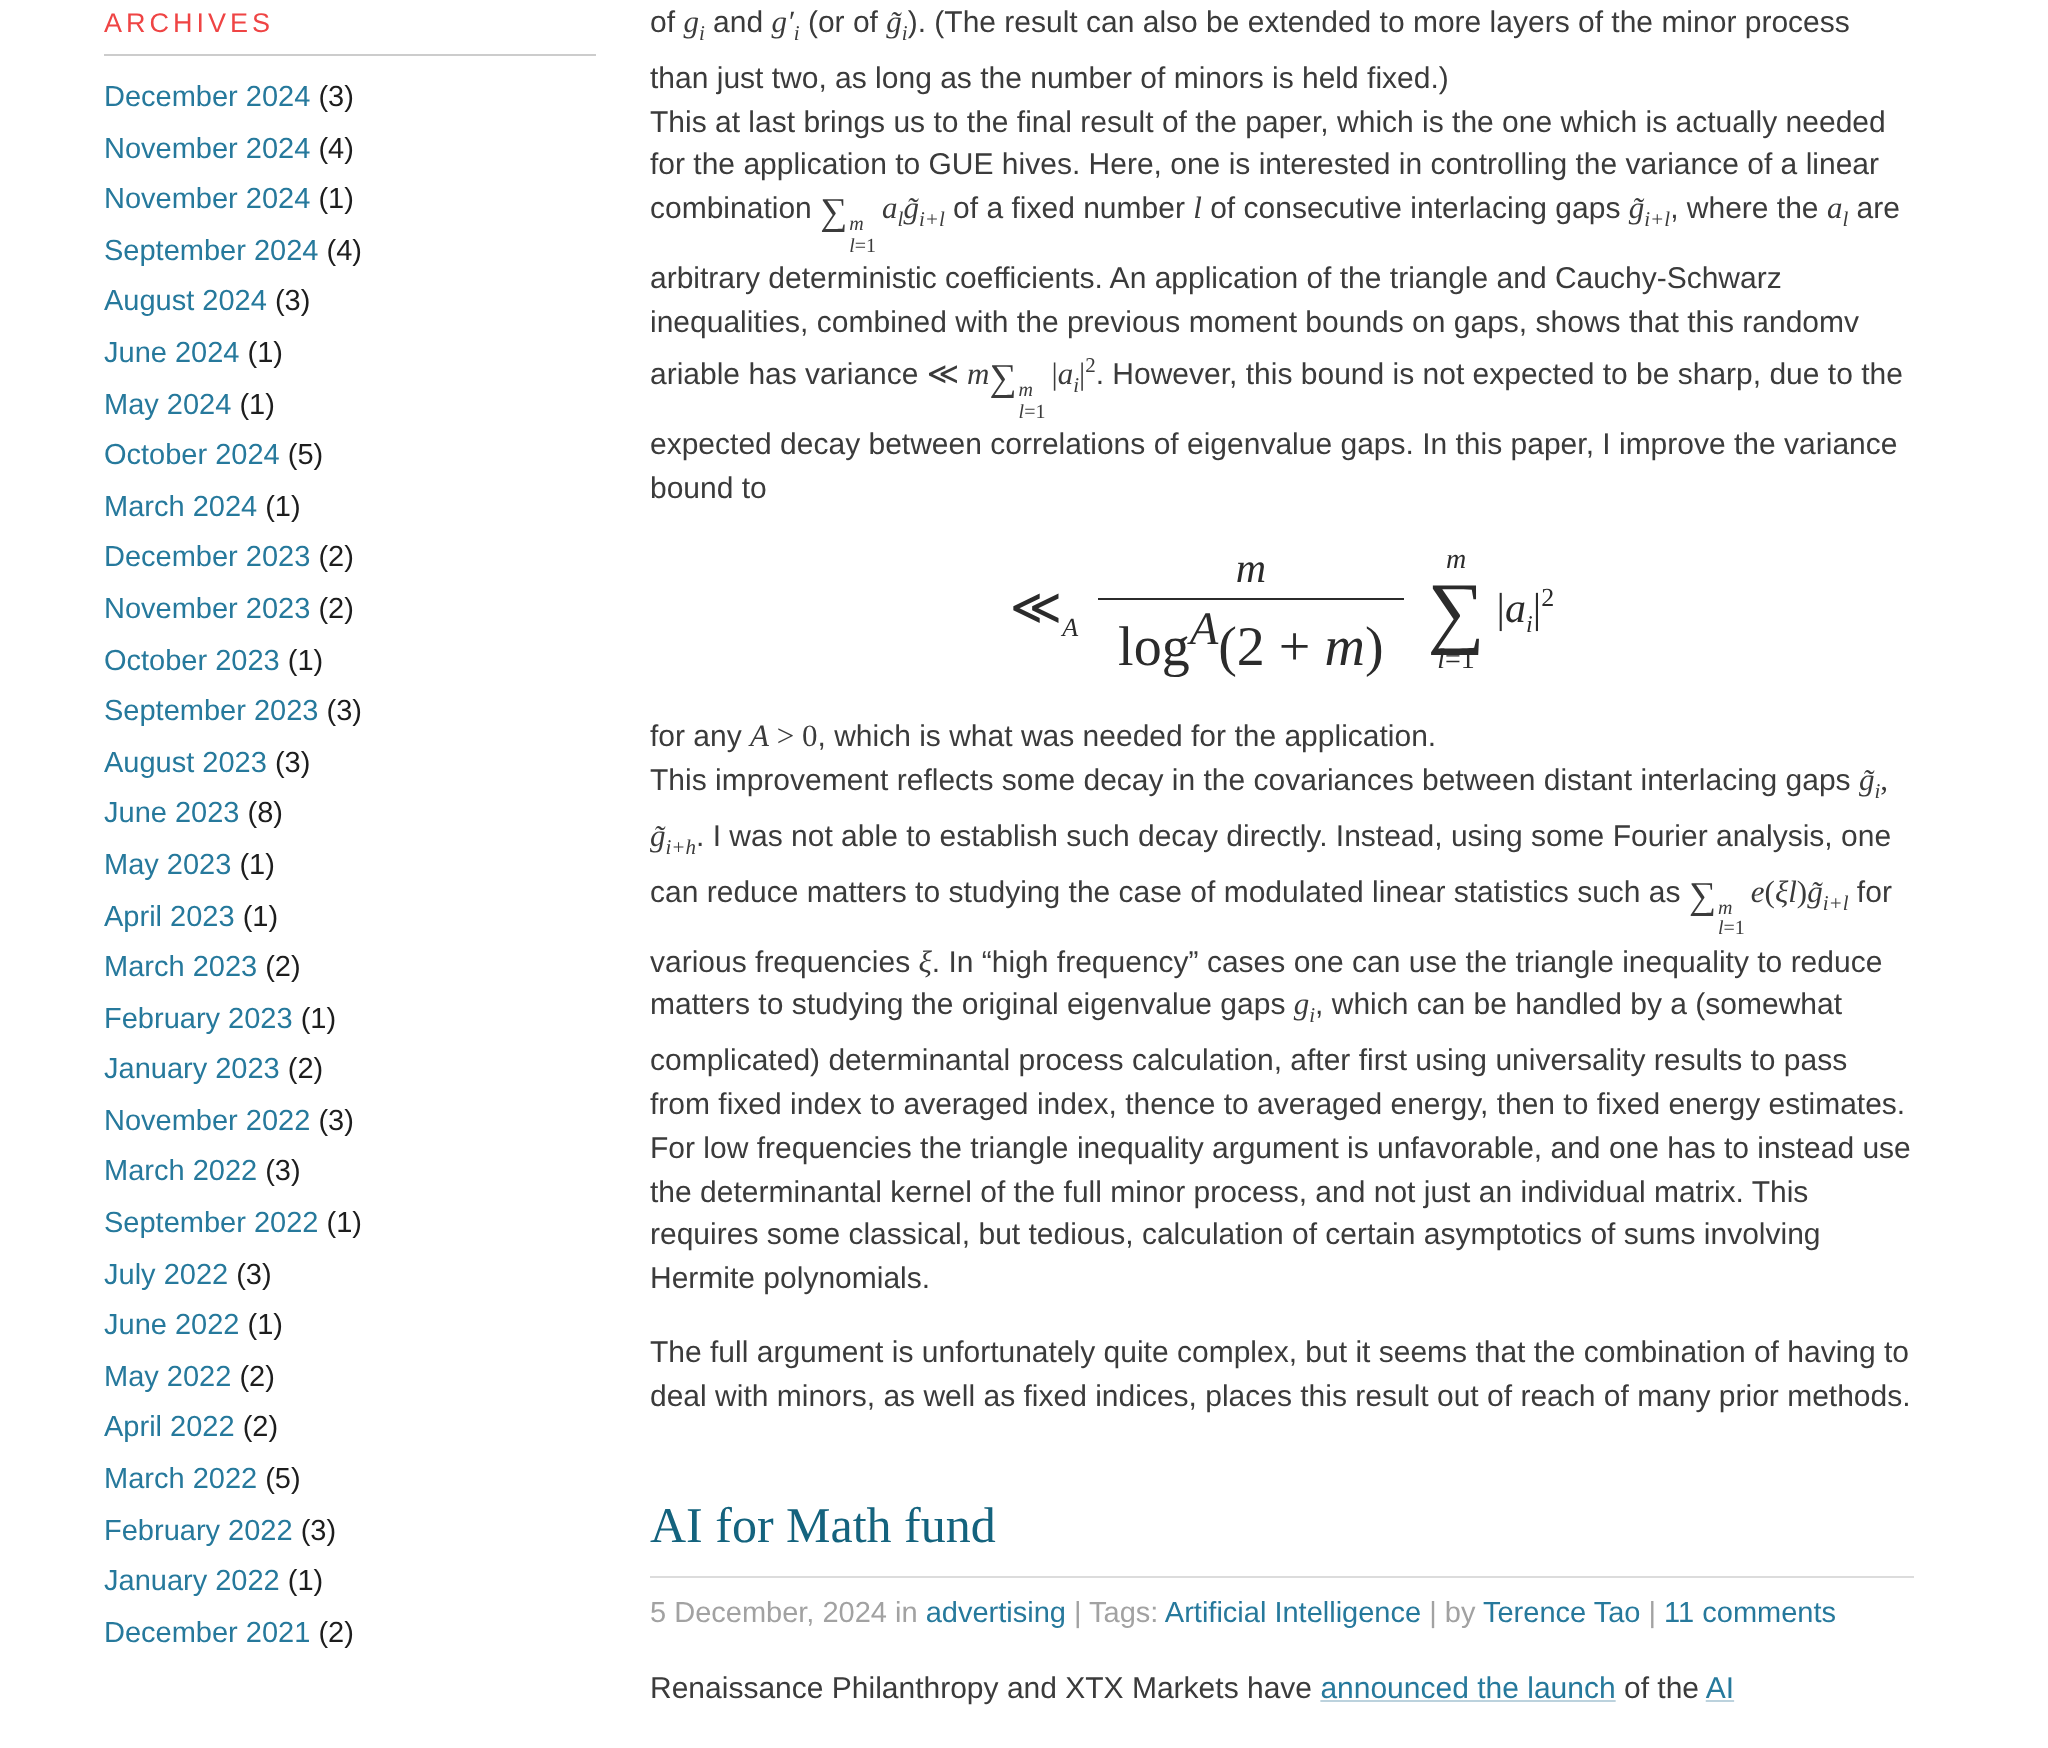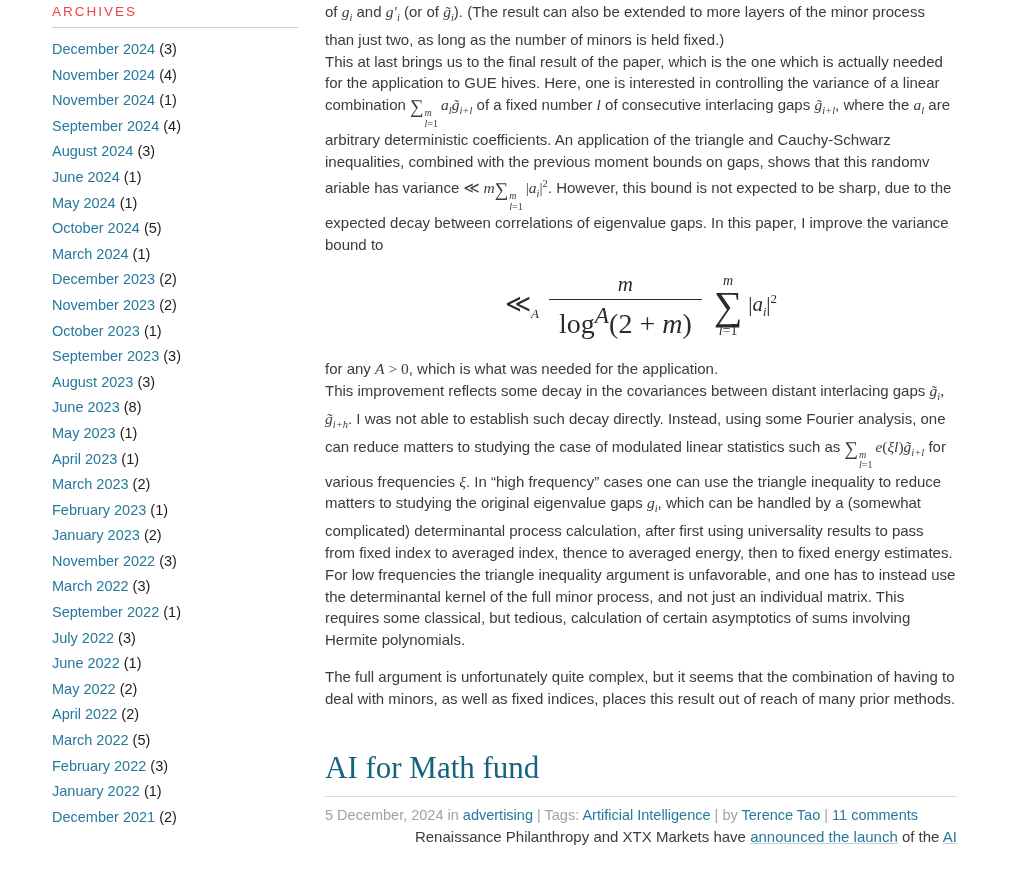--- a/index.html
+++ b/index.html
@@ -51,27 +51,27 @@
   .sum .top, .sum .bot { font-size:14px; }
   .sum .sigma { font-size:40px; line-height:0.9; }
   .eq-tail { font-size:21px; }
   .eq-tail sup { font-size:13px; }
   .eq-tail sub { font-size:12px; }
 
   
   .post-section { margin-top:40px; }
   .post-title {
     font-family:"Liberation Serif","DejaVu Serif",serif;
-    font-size:31px; font-weight:400; color:#14637e; margin:0 0 6px 0;
+    font-size:25px; font-weight:400; color:#14637e; margin:0 0 6px 0;
     text-decoration:none; display:inline-block;
   }
   .post-rule { border:0; border-top:1px solid #dcdcdc; margin:4px 0 8px 0; width:632px; }
-  .post-meta { font-size:14.5px; line-height:21px; color:#a2a2a2; }
+  .post-meta { font-size:14.5px; line-height:21px; color:#a2a2a2; margin-bottom:16px; }
   .meta-link { color:#26799c; text-decoration:none; }
-  .post-body { font-size:15px; line-height:21.8px;text-align:right; }
+  .post-body { font-size:15px; line-height:21.8px; }
   .body-link { color:#26799c; text-decoration:underline; text-decoration-color:#bcd2dd; }
 </style>
 </head>
 <body>
 
 <div class="page">
 
   <aside class="sidebar">
     <div class="sidebar-title">ARCHIVES</div>
     <hr class="sidebar-rule">

